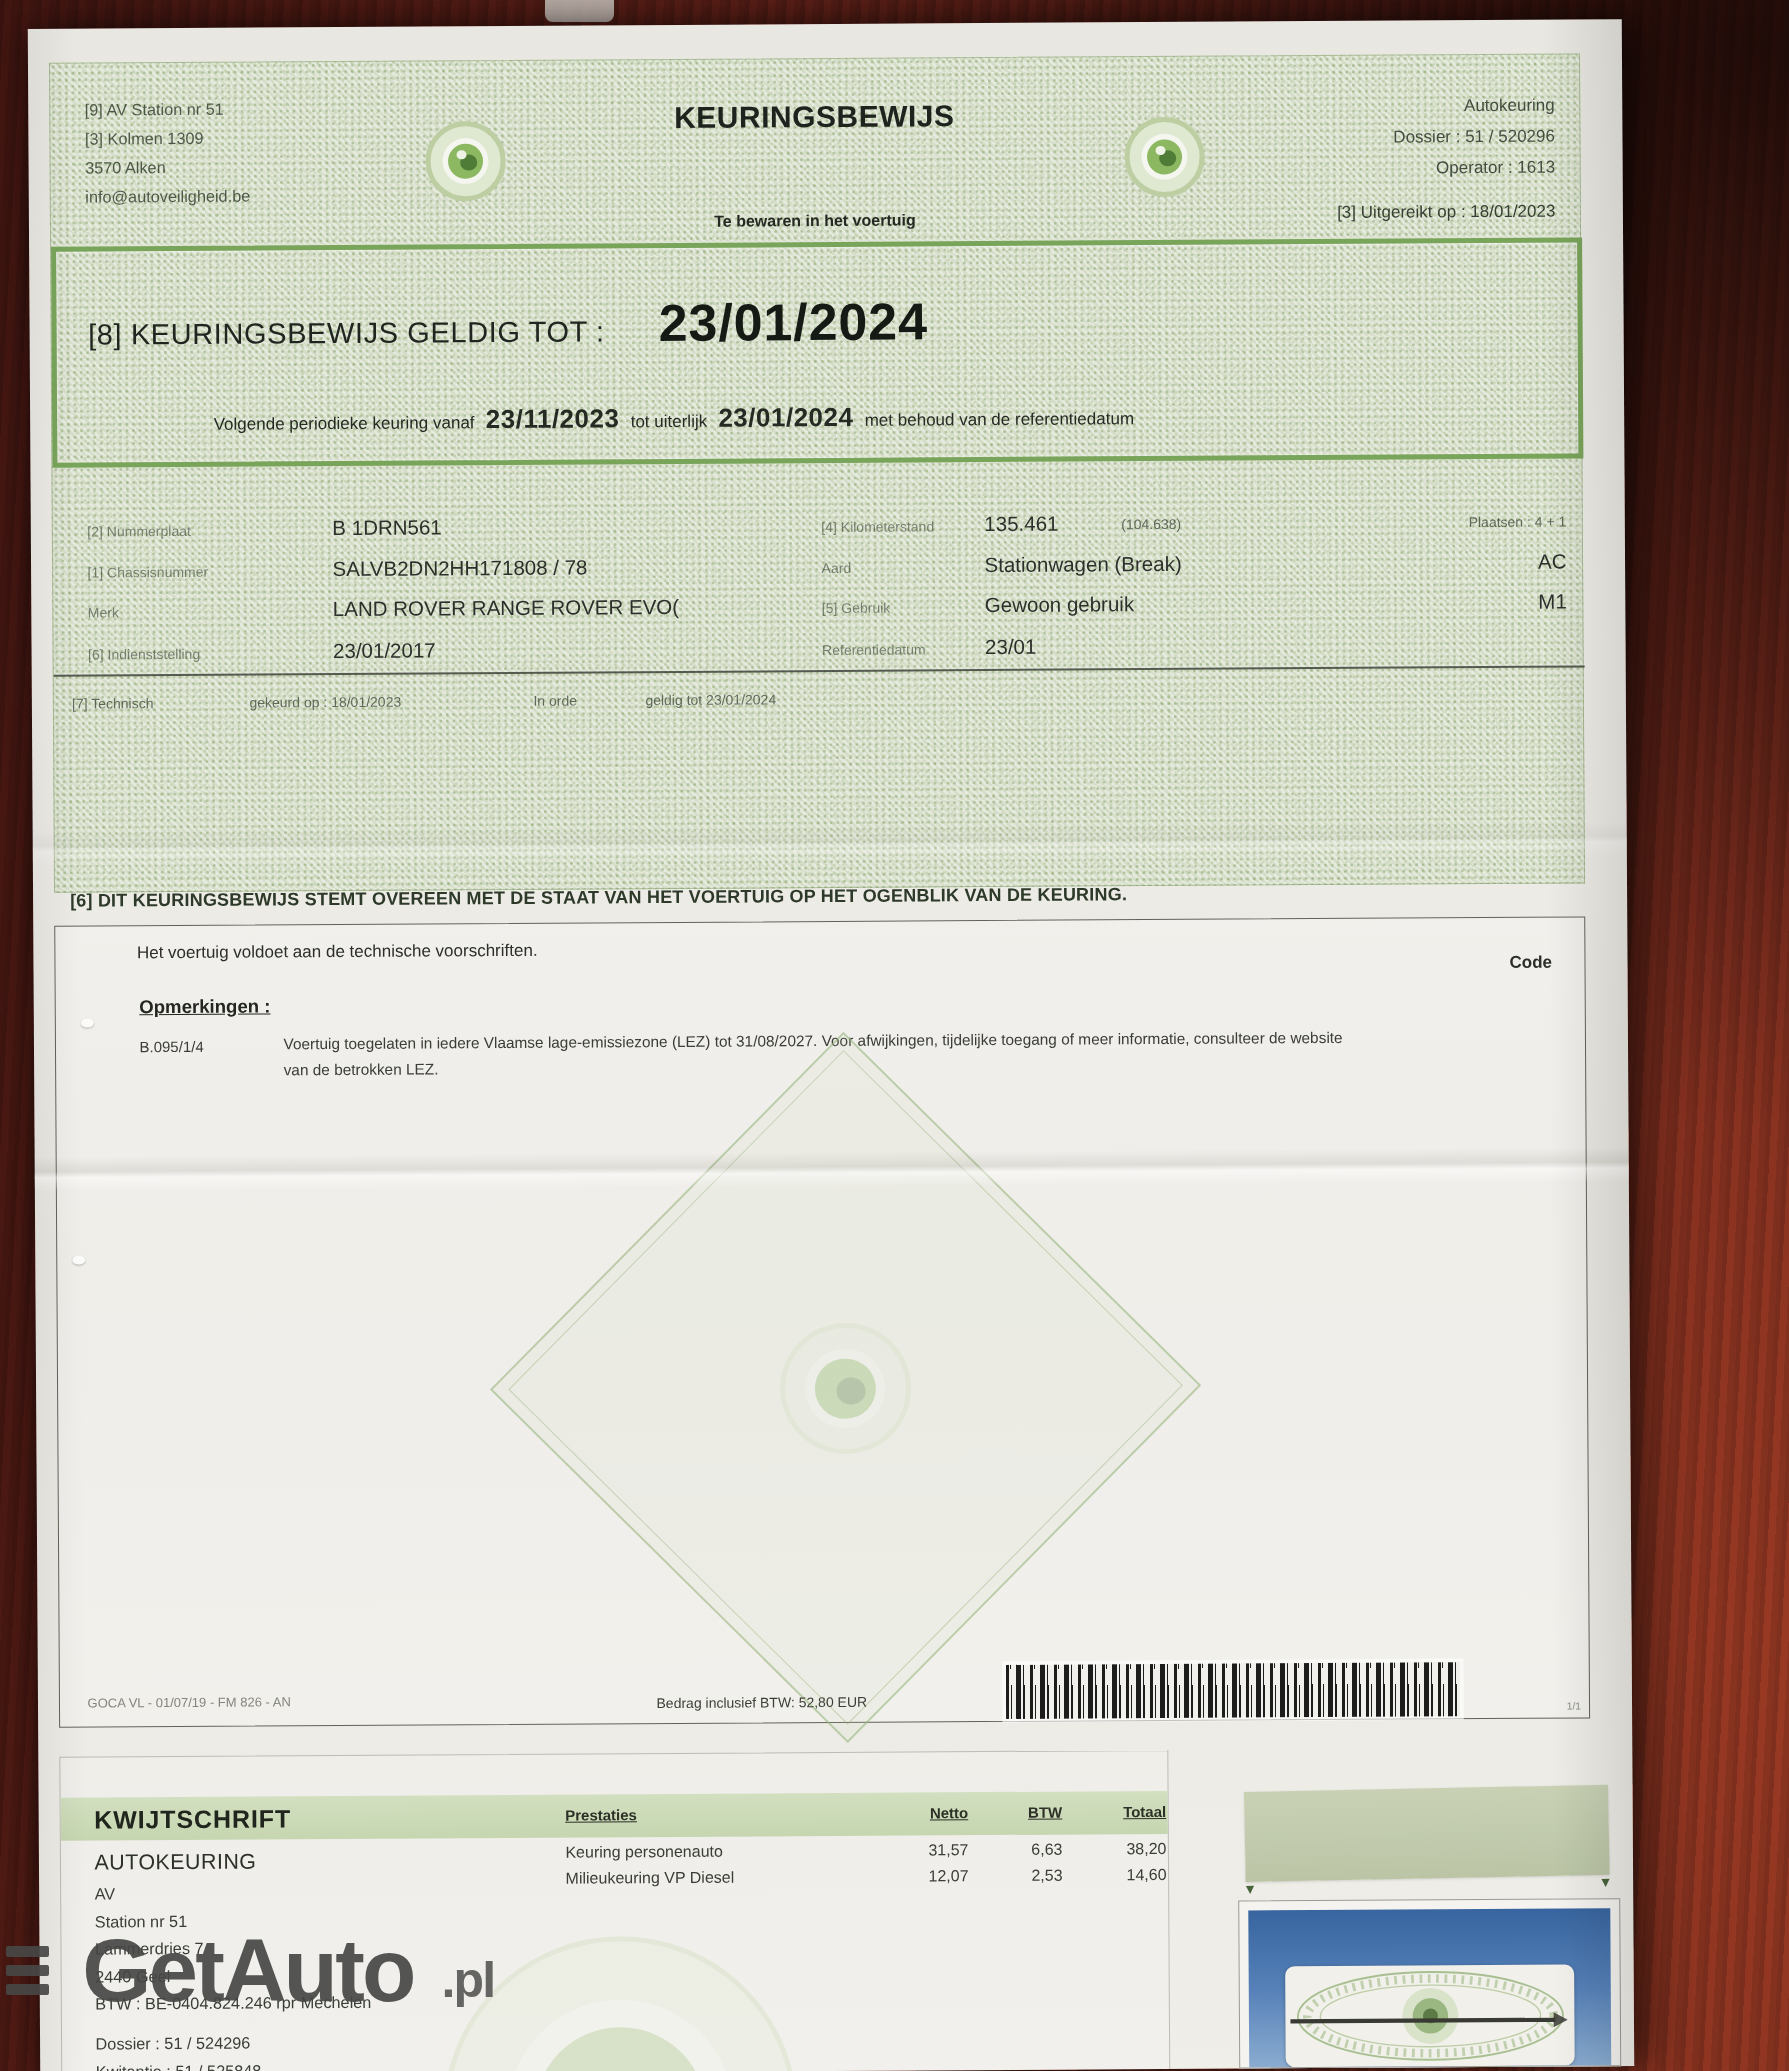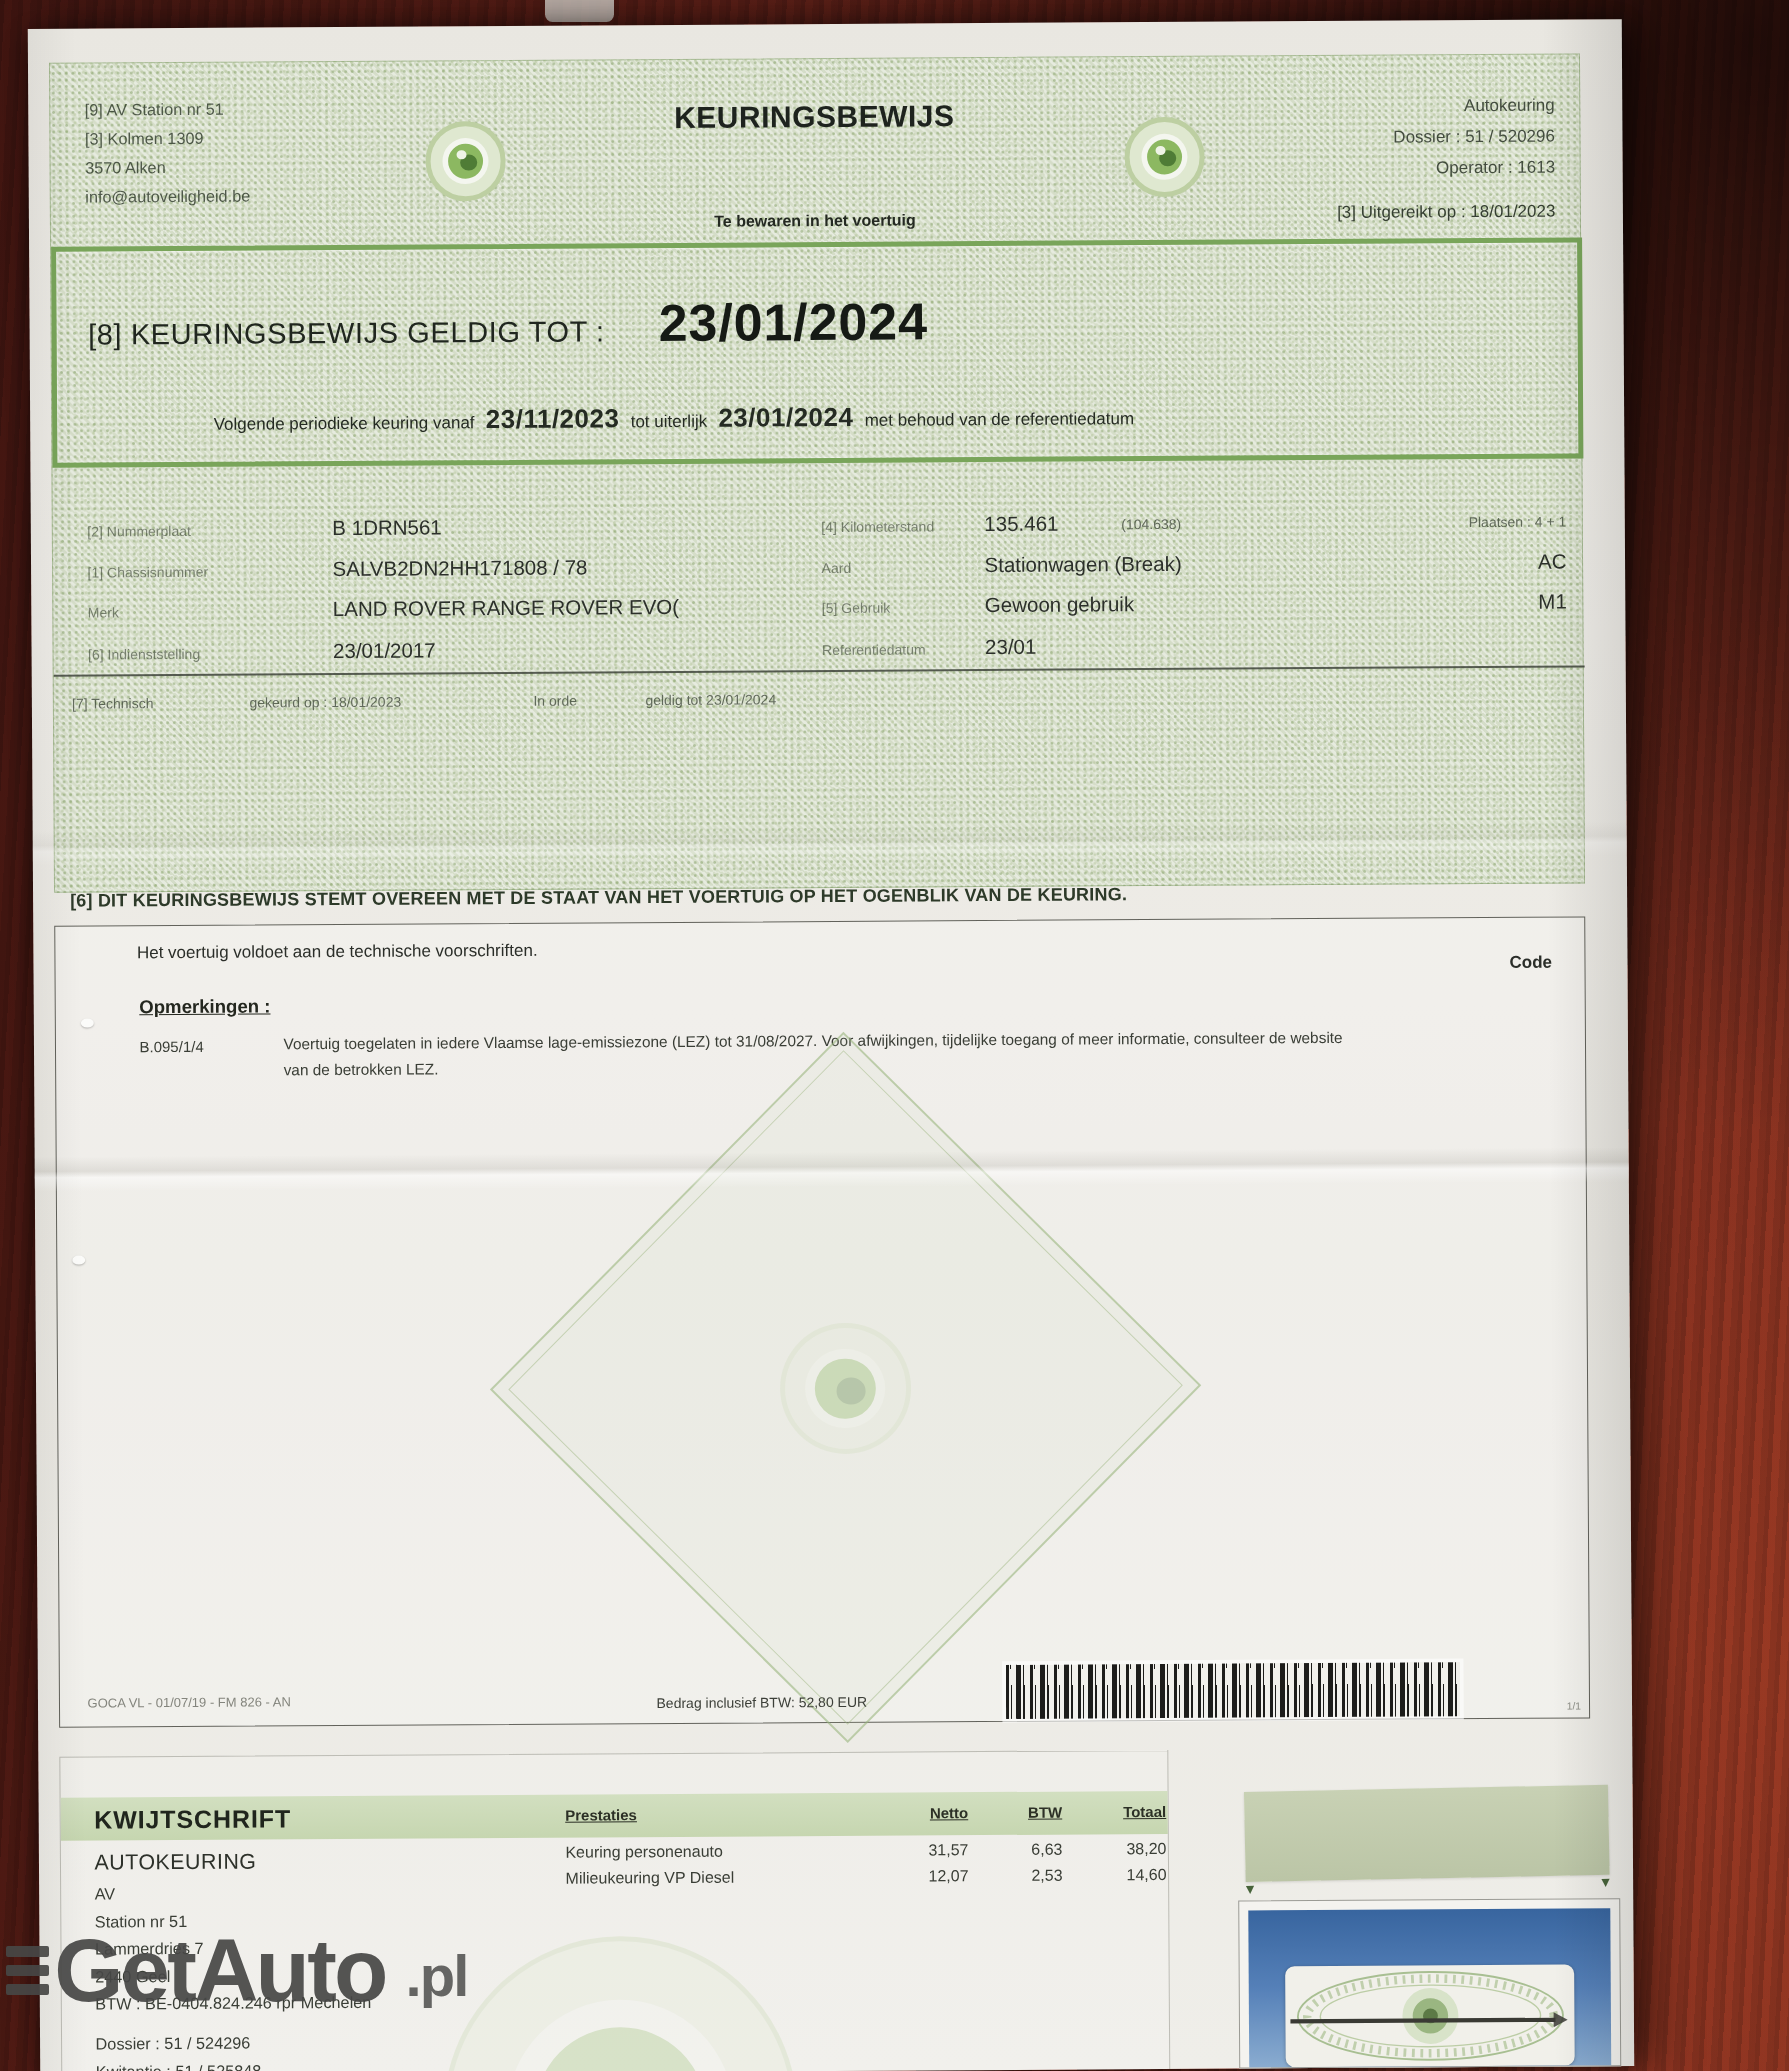--- a/index.html
+++ b/index.html
@@ -120,25 +120,25 @@
 
   .photo-frame { position:absolute; left:1199px; top:1879px; width:382px; height:168px; background:#f4f3ef; border:0.9px solid #9a9a94; padding:9.3px; overflow:hidden; }
   .photo { position:relative; width:100%; height:242px;
     background:linear-gradient(180deg,#38659f 0%, #5580b8 32%, #8fb0d2 68%, #c2d4e6 100%); }
   .oval-panel { position:absolute; left:50%; top:56px; transform:translateX(-50%); width:289px; height:101px; background:#f1f0ea; border-radius:9.3px;
     display:flex; align-items:center; justify-content:center; box-shadow:0 0.9px 3.7px rgba(0,0,0,.3); }
 
   .big-eye { left:403px; top:1911px; width:354px; height:354px; opacity:.30; }
 
   
-  #wm { position:absolute; left:5.6px; top:1926px; display:flex; align-items:center; opacity:.92; z-index:60; }
+  #wm { position:absolute; left:5.6px; top:1926px; display:flex; align-items:center; opacity:.92; z-index:60;gap:28px; }
   .wm-bars { display:flex; flex-direction:column; gap:7.5px; margin-right:5.6px; }
   .wm-bars i { display:block; width:43px; height:11.2px; background:#474746; border-radius:1.9px; }
   .wm-name { font-size:89px; font-weight:bold; color:#474746; letter-spacing:-2.8px; line-height:1; }
-  .wm-tld { font-size:58px; font-weight:bold; color:#5a5a58; letter-spacing:-1.9px; align-self:flex-end; padding-bottom:5.6px;margin-left:20px; }
+  .wm-tld { font-size:50px; font-weight:bold; color:#5a5a58; letter-spacing:-1.9px; align-self:flex-end; padding-bottom:5.6px; }
 </style>
 </head>
 <body>
 
 <div id="canvas">
   <div id="wood-grain"></div>
   <div class="top-sliver"></div>
 
   <div id="paper">
     <div class="wrinkle-tl"></div>

